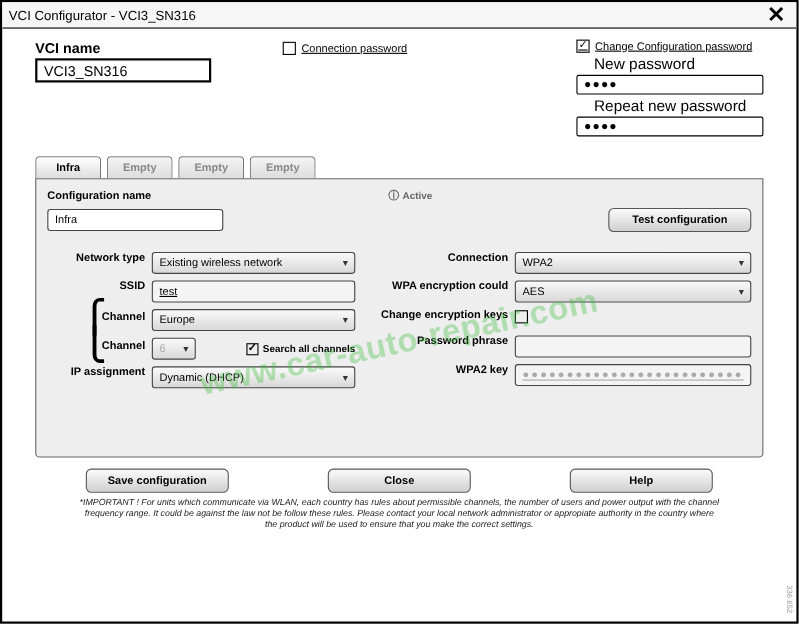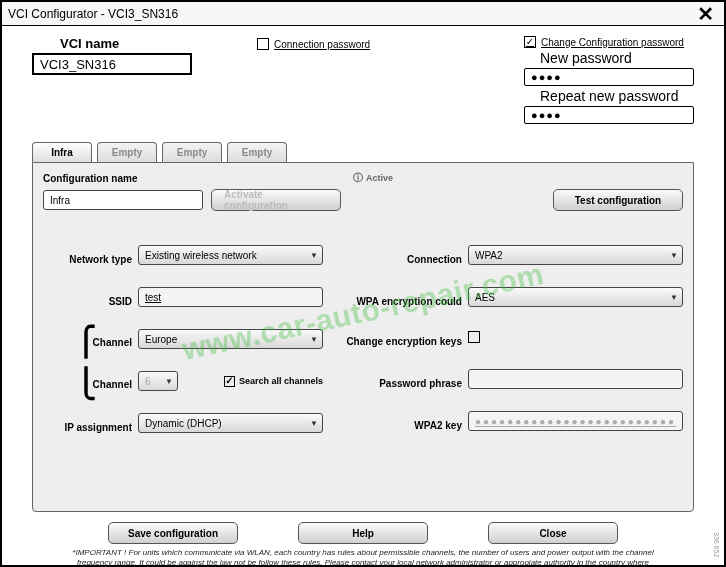--- a/index.html
+++ b/index.html
@@ -4,21 +4,21 @@
 <style>
   * { box-sizing: border-box; font-family: Arial, Helvetica, sans-serif; }
   html, body { margin: 0; padding: 0; background: #fff; }
   body { width: 726px; height: 567px; position: relative; border: 2px solid #000; }
   .titlebar { height: 24px; border-bottom: 1px solid #000; display: flex; align-items: center; padding: 0 6px; font-size: 12px; background: #f6f6f6; }
   .titlebar .close { margin-left: auto; font-size: 20px; font-weight: bold; cursor: pointer; padding: 0 4px; }
   .content { padding: 10px 30px 5px 30px; }
 
   .top-row { display: flex; }
   .vci-col { width: 225px; }
-  .vci-col .lbl { font-weight: bold; font-size: 13px; margin-bottom: 2px; margin-left: 28px; }
+  .vci-col .lbl { font-weight: bold; font-size: 13px; margin-bottom: 2px; }
   .vci-input { width: 160px; height: 22px; border: 2px solid #000; background: #fff; padding: 2px 6px; font-size: 13px; font-weight: normal; }
   .conn-col { flex: 1; padding-top: 0px; }
   .chk-line { display: flex; align-items: center; font-size: 10px; gap: 5px; text-decoration: underline; }
   .chk { width: 12px; height: 12px; border: 1px solid #000; display: inline-flex; align-items: center; justify-content: center; font-size: 10px; line-height: 1; }
   .chk.checked::after { content: "✓"; color: #000; }
   .pwd-col { width: 170px; }
   .pwd-col .sub { font-size: 14px; margin-top: 2px; margin-bottom: 2px; padding-left: 16px; }
   .pwd-input { width: 170px; height: 18px; border: 1px solid #000; border-radius: 2px; padding: 2px 6px; font-size: 11px; letter-spacing: 1px; }
 
   .tabs { display: flex; margin-top: 18px; }
@@ -33,39 +33,39 @@
   .btn.wider { width: 130px; }
   .config-head { display: flex; align-items: center; gap: 12px; margin-bottom: 4px; }
   .section-label { font-size: 10px; font-weight: bold; }
 
   .cfg-row { display: flex; align-items: center; gap: 8px; margin: 4px 0 12px; }
   .cfg-input { width: 160px; height: 20px; border: 1px solid #444; border-radius: 3px; padding: 2px 6px; font-size: 10px; background: #fff; }
 
   .two-col { display: flex; gap: 20px; }
   .left-col { width: 310px; }
   .right-col { flex: 1; }
-  .form-row { display: flex; align-items: flex-end; margin: 22px 0; }
+  .form-row { display: flex; align-items: flex-start; margin: 6px 0; }
   .form-row .fl { width: 95px; text-align: right; font-size: 10px; font-weight: bold; padding-right: 6px; }
   .form-row .fc { flex: 1; }
   .select { width: 100%; height: 20px; border: 1px solid #444; border-radius: 3px; background: linear-gradient(#fafafa,#d8d8d8); font-size: 10px; padding: 0 18px 0 6px; position: relative; display: flex; align-items: center; }
   .select::after { content: "▼"; position: absolute; right: 4px; font-size: 8px; color: #333; }
   .select.disabled { color: #aaa; }
   .text-in { width: 100%; height: 20px; border: 1px solid #444; border-radius: 3px; background: #f4f4f4; font-size: 10px; padding: 0 6px; display: flex; align-items: center; text-decoration: underline; }
   .text-in.ro { color: #aaa; }
   .brace { font-size: 28px; font-weight: bold; line-height: 0.5; margin-right: -4px; }
   .channel-wrap { display: flex; align-items: center; gap: 8px; }
   .channel-sel { width: 40px; }
   .search-chk { display: flex; align-items: center; gap: 4px; font-size: 9px; font-weight: bold; }
   .search-chk .chk { width: 11px; height: 11px; }
 
   .right-col .form-row .fl { width: 125px; }
   .right-col .select.enc { background: linear-gradient(#fafafa,#d8d8d8); }
   .dots-field { letter-spacing: 2px; color: #aaa; font-family: monospace; }
 
-  .bottom-btns { display: flex; justify-content: center; gap: 60px; margin: 10px 0 4px; }
+  .bottom-btns { display: flex; justify-content: center; gap: 90px; margin: 10px 0 4px; }
   .bottom-btns .btn { width: 130px; height: 22px; }
 
   .footnote { font-size: 8px; font-style: italic; text-align: center; padding: 0 40px; line-height: 1.25; color: #222; }
 
   .sideref { position: absolute; right: 4px; bottom: 8px; font-size: 7px; color: #999; writing-mode: vertical-rl; }
 
   .watermark { position: absolute; left: 50%; top: 55%; transform: translate(-50%,-50%) rotate(-12deg); font-size: 30px; font-weight: bold; color: rgba(60,190,60,0.35); pointer-events: none; white-space: nowrap; z-index: 50; letter-spacing: 0.5px; }
   .active-badge { font-size: 9px; font-weight: bold; color: #666; display: inline-flex; align-items: center; gap: 3px; }
   .active-badge::before { content: "ⓘ"; font-size: 10px; }
   .gap-fill { flex: 1; }
@@ -113,21 +113,20 @@
   <div class="panel">
 
     <div class="config-head">
       <span class="section-label">Configuration name</span>
       <span class="gap-fill"></span>
       <span style="position:relative; left:-290px;" class="active-badge">Active</span>
     </div>
 
     <div class="cfg-row">
       <input class="cfg-input" value="Infra" style="">
-      <div class="btn wider disabled">Activate configuration</div>
       <div class="gap-fill"></div>
       <div class="btn wider">Test configuration</div>
     </div>
 
     <div class="two-col">
       <div class="left-col">
         <div class="form-row">
           <div class="fl">Network type</div>
           <div class="fc">
               <div class="select">
@@ -217,22 +216,22 @@
               </div>
             </div>
         </div>
       </div>
     </div>
     <div style="height:50px;"></div>
   </div>
 
   <div class="bottom-btns">
     <div class="btn">Save configuration</div>
+    <div class="btn">Close</div>
     <div class="btn">Help</div>
-    <div class="btn">Close</div>
   </div>
 
   <div class="footnote">*IMPORTANT ! For units which communicate via WLAN, each country has rules about permissible channels, the number of users and power output with the channel frequency range. It could be against the law not be follow these rules. Please contact your local network administrator or appropiate authority in the country where the product will be used to ensure that you make the correct settings.</div>
 
 </div>
 
 <div class="sideref">336 652</div>
 <div class="watermark">www.car-auto-repair.com</div>
 
 </body></html>

